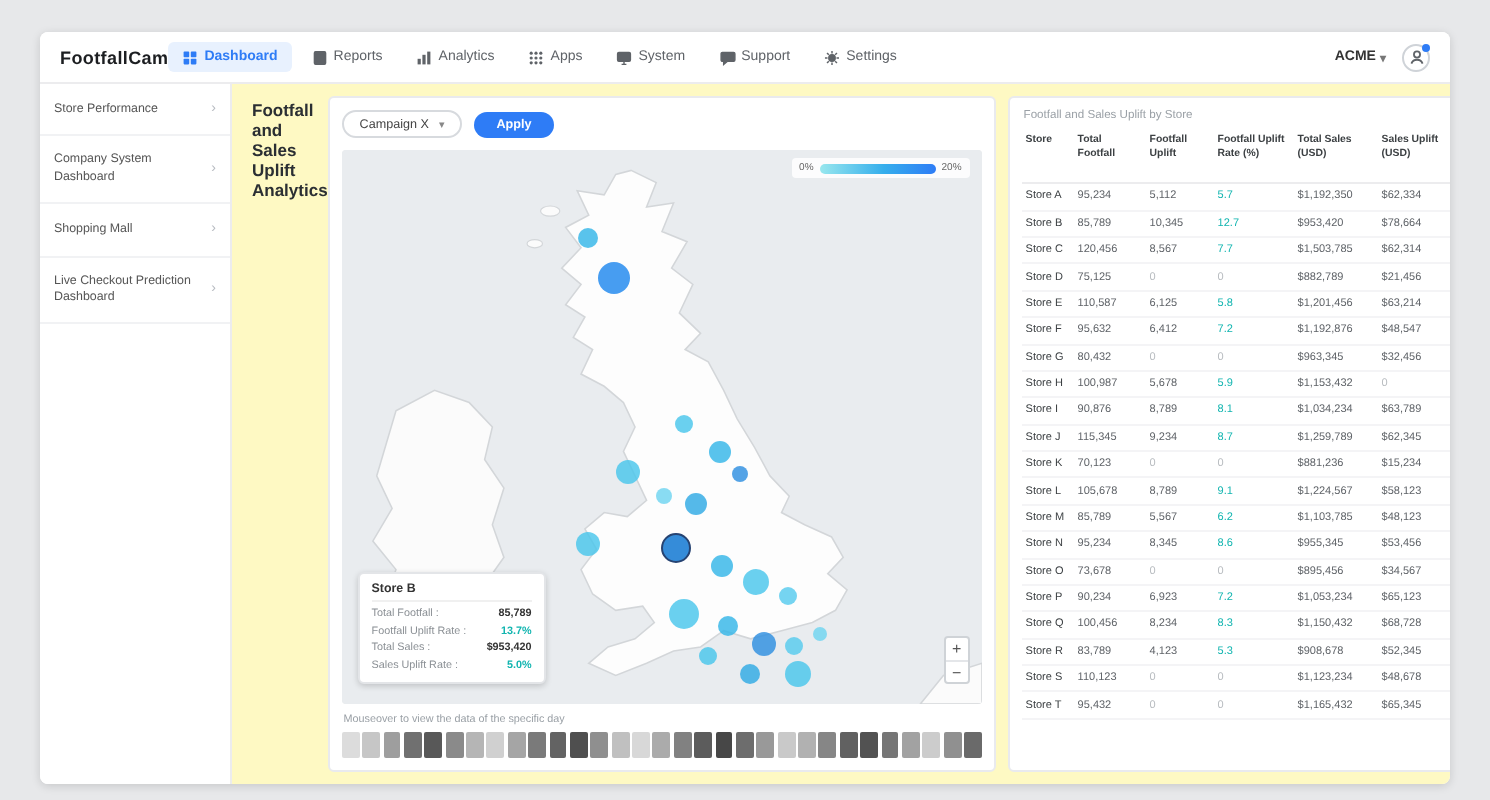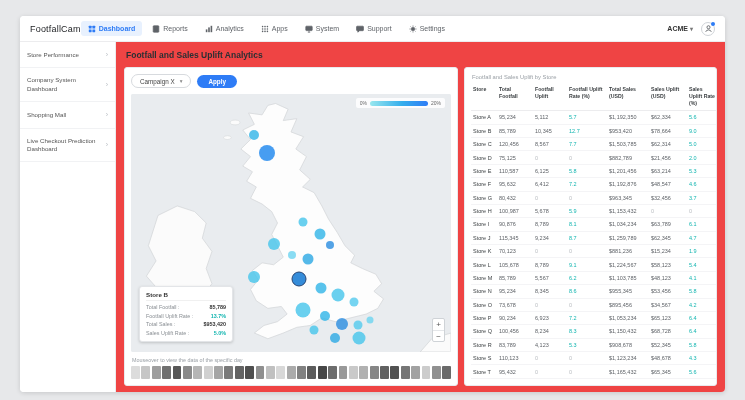--- a/index.html
+++ b/index.html
@@ -1,42 +1,42 @@
 <!DOCTYPE html>
 <html><head>
 <meta charset="utf-8">
 <style>
   * { margin:0; padding:0; box-sizing:border-box; }
   html,body { width:745px; height:400px; overflow:hidden; background:#e7e8ea; font-family:"Liberation Sans", sans-serif; }
   .window { position:absolute; left:20px; top:16px; right:20px; bottom:8px; background:#fff; border-radius:4px; box-shadow:0 1px 5px rgba(0,0,0,.14); overflow:hidden; display:flex; flex-direction:column; }
 
   
   .navbar { height:26px; flex:0 0 26px; display:flex; align-items:center; padding:0 10px; border-bottom:1px solid #ececee; background:#fff; }
-  .logo { font-weight:normal; font-size:9px; color:#1c1e21; letter-spacing:.2px; }
+  .logo { font-weight:bold; font-size:9px; color:#1c1e21; letter-spacing:.2px; }
   .nav-items { display:flex; align-items:center; }
   .nav-item { display:flex; align-items:center; gap:3px; font-size:7px; color:#5f6368; padding:3.5px 7px; border-radius:3px; margin-right:3px; cursor:pointer; white-space:nowrap; }
   .nav-item.active { background:#e8f1fe; color:#2e7cf6; font-weight:bold; }
   .nav-ic { display:inline-flex; }
   .nav-ic svg { width:8px; height:8px; fill:currentColor; stroke-width:0.9; }
   .nav-right { margin-left:auto; display:flex; align-items:center; gap:8px; }
   .account { font-size:7px; font-weight:bold; color:#333; display:flex; align-items:center; gap:2px; cursor:pointer; }
   .account .caret { color:#777; font-size:6px; }
   .avatar { width:14px; height:14px; border-radius:50%; border:1px solid #cfd3d8; color:#5f6368; display:flex; align-items:center; justify-content:center; position:relative; cursor:pointer; }
   .avatar svg { width:9px; height:9px; stroke:currentColor; fill:none; }
   .avatar .dot { position:absolute; top:-1px; right:-1px; width:4px; height:4px; border-radius:50%; background:#2e7cf6; }
 
   .body-row { flex:1; display:flex; min-height:0; }
 
   
   .sidebar { width:96px; flex:0 0 96px; border-right:1px solid #ececee; background:#fff; }
   .side-item { font-size:6.2px; color:#555; padding:8px 7px; border-bottom:1px solid #f1f2f4; display:flex; justify-content:space-between; align-items:center; gap:4px; cursor:pointer; line-height:1.35; }
   .side-item .chev { color:#b8bcc2; font-size:7px; flex:0 0 auto; }
 
   
-  .main { flex:1; background:#ef4444; padding:6px 8px 6px 8px; display:flex; flex-direction:column; min-width:0; }
+  .main { flex:1; background:#fef9c3; padding:6px 8px 6px 8px; display:flex; flex-direction:row; min-width:0; }
   .page-title { font-size:8.5px; font-weight:bold; color:#2b2f33; margin:2px 0 7px 2px; }
   .content { flex:1; display:flex; gap:6px; min-height:0; }
 
   
   .map-card { width:334px; flex:0 0 334px; background:#fff; border:1px solid #e9eaee; border-radius:3px; display:flex; flex-direction:column; padding:6px; min-height:0; }
   .filter-row { display:flex; gap:6px; margin:0 0 6px 0; align-items:center; }
   .select { font-size:6.3px; color:#444; border:1px solid #d7dade; border-radius:9px; padding:2.5px 8px; display:flex; align-items:center; gap:5px; background:#fff; cursor:pointer; }
   .select .caret { color:#888; font-size:5.5px; }
   .apply-btn { font-size:6.3px; color:#fff; background:#2e7cf6; border:none; border-radius:9px; padding:3px 11px; font-weight:bold; cursor:pointer; }
 

